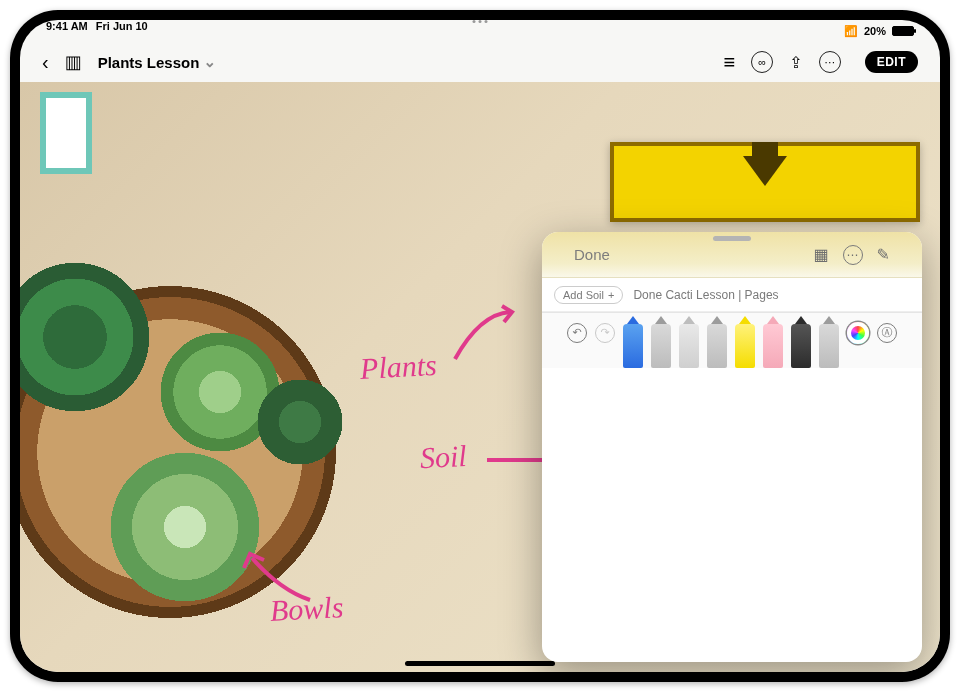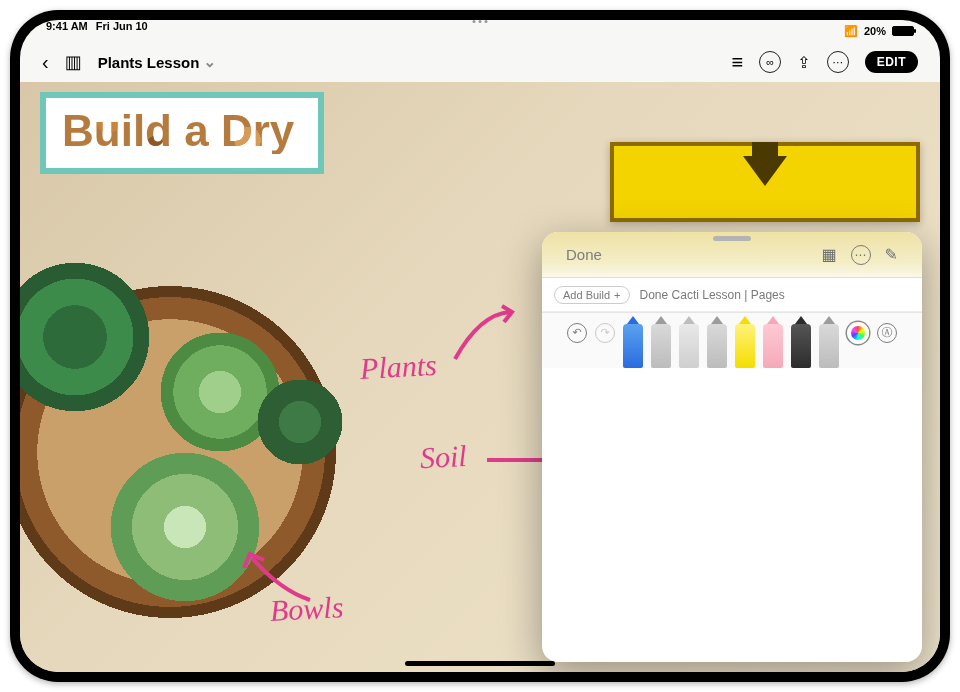--- a/index.html
+++ b/index.html
@@ -51,21 +51,21 @@
     position:absolute; top:22px; left:0; right:0; height:40px;
     display:flex; align-items:center; justify-content:space-between;
     padding: 0 22px;
     z-index:40;
   }
   .toolbar-left, .toolbar-right { display:flex; align-items:center; gap:16px; }
   .titlewrap { display:flex; align-items:center; gap:4px; font-weight:600; font-size:15px;}
   .tb-btn { cursor:pointer; display:flex; align-items:center; justify-content:center; }
   .chev { font-size:20px; font-weight:400;}
   .circ { width:22px;height:22px;border:1.5px solid #222;border-radius:50%;display:flex;align-items:center;justify-content:center;font-size:11px;}
-  .edit-pill { background:#000; color:#fff; border-radius:14px; padding:4px 12px; font-size:12px; font-weight:700; letter-spacing:.5px;}
+  .edit-pill { background:#000; color:#fff; border-radius:14px; padding:4px 12px; font-size:12px; font-weight:700; letter-spacing:.5px;margin-left:8px;}
   
   .canvas {
     position:absolute; top:62px; left:0; right:0; bottom:0;
     background: linear-gradient(135deg,#d8c7a8 0%, #e6d8bc 40%, #ede3ca 100%);
     overflow:hidden;
   }
   .title-card {
     position:absolute; top:10px; left:20px;
     background:#fff; border:6px solid #6ec7b8;
     padding:10px 24px 14px 16px;
@@ -130,21 +130,21 @@
     display:flex; flex-direction:column;
     overflow:hidden;
     z-index:60;
   }
   .note-grab {
     position:absolute; top:4px; left:50%; transform:translateX(-50%);
     width:38px; height:5px; background:#b4b4b4; border-radius:3px;
   }
   .note-top {
     height:46px; display:flex; align-items:center; justify-content:space-between;
-    padding:0 24px;
+    padding:0 32px;
     background: linear-gradient(#efe2a6, #f4eec8 70%, #faf8ea);
     border-bottom:1px solid #e6e0c0;
   }
   .note-top .done { color:#7d7d7d; font-size:15px;}
   .note-top .ricons { display:flex; gap:14px; color:#6f6f6f; }
   .note-sub {
     height:34px; display:flex; align-items:center; gap:10px;
     padding:0 12px; font-size:12px; color:#7a7a7a; border-bottom:1px solid #eee;
   }
   .pill {
@@ -240,21 +240,21 @@
 
     <div class="canvas">
 
       <div class="yellow-box">
         <div class="stem"></div>
         <div class="arrow-down"></div>
       </div>
 
       <div class="title-card">
         <h1>
-          <span>Build a Dry</span><br>
+          <br>
         </h1>
       </div>
 
       <div class="bowl"></div>
       <div class="succ s1"></div>
       <div class="succ s2"></div>
       <div class="succ s3"></div>
       <div class="succ s4"></div>
 
       <span class="hand" style="left:340px; top:268px;">Plants</span>
@@ -280,21 +280,21 @@
         <div class="note-top">
           <span class="done">Done</span>
           <div class="ricons">
             <span style="font-size:16px;">▦</span>
             <span class="" style="border:1.5px solid #7a7a7a;border-radius:50%;width:20px;height:20px;display:inline-flex;align-items:center;justify-content:center;font-size:12px;">⋯</span>
             <span style="font-size:16px;">✎</span>
           </div>
         </div>
         <div class="note-sub">
           <span class="pill">
-            <span>Add Build</span>
+            <span>Add Soil</span>
             <span>+</span>
           </span>
           <span>Done Cacti Lesson | Pages</span>
         </div>
         <div class="tools">
           <span class="rtool">↶</span>
           <span class="rtool" style="opacity:.4">↷</span>
           <span class="pen blue"></span>
           <span class="pen gpen"></span>
           <span class="pen pencl"></span>

